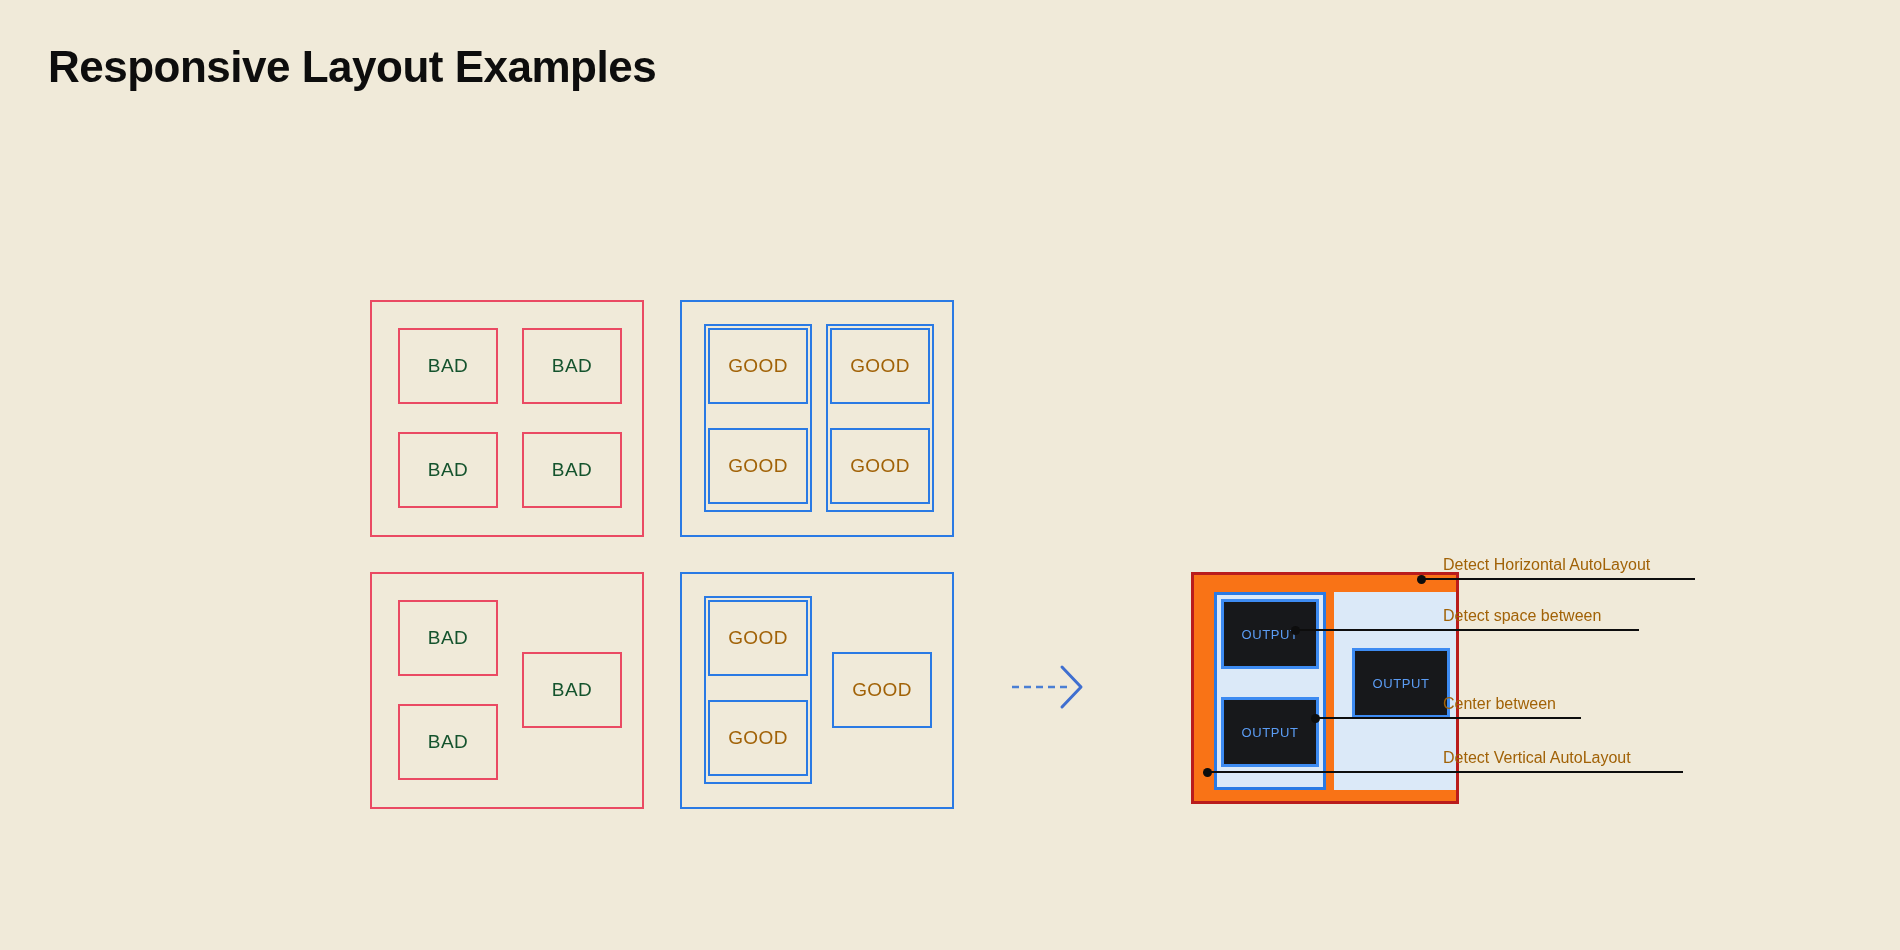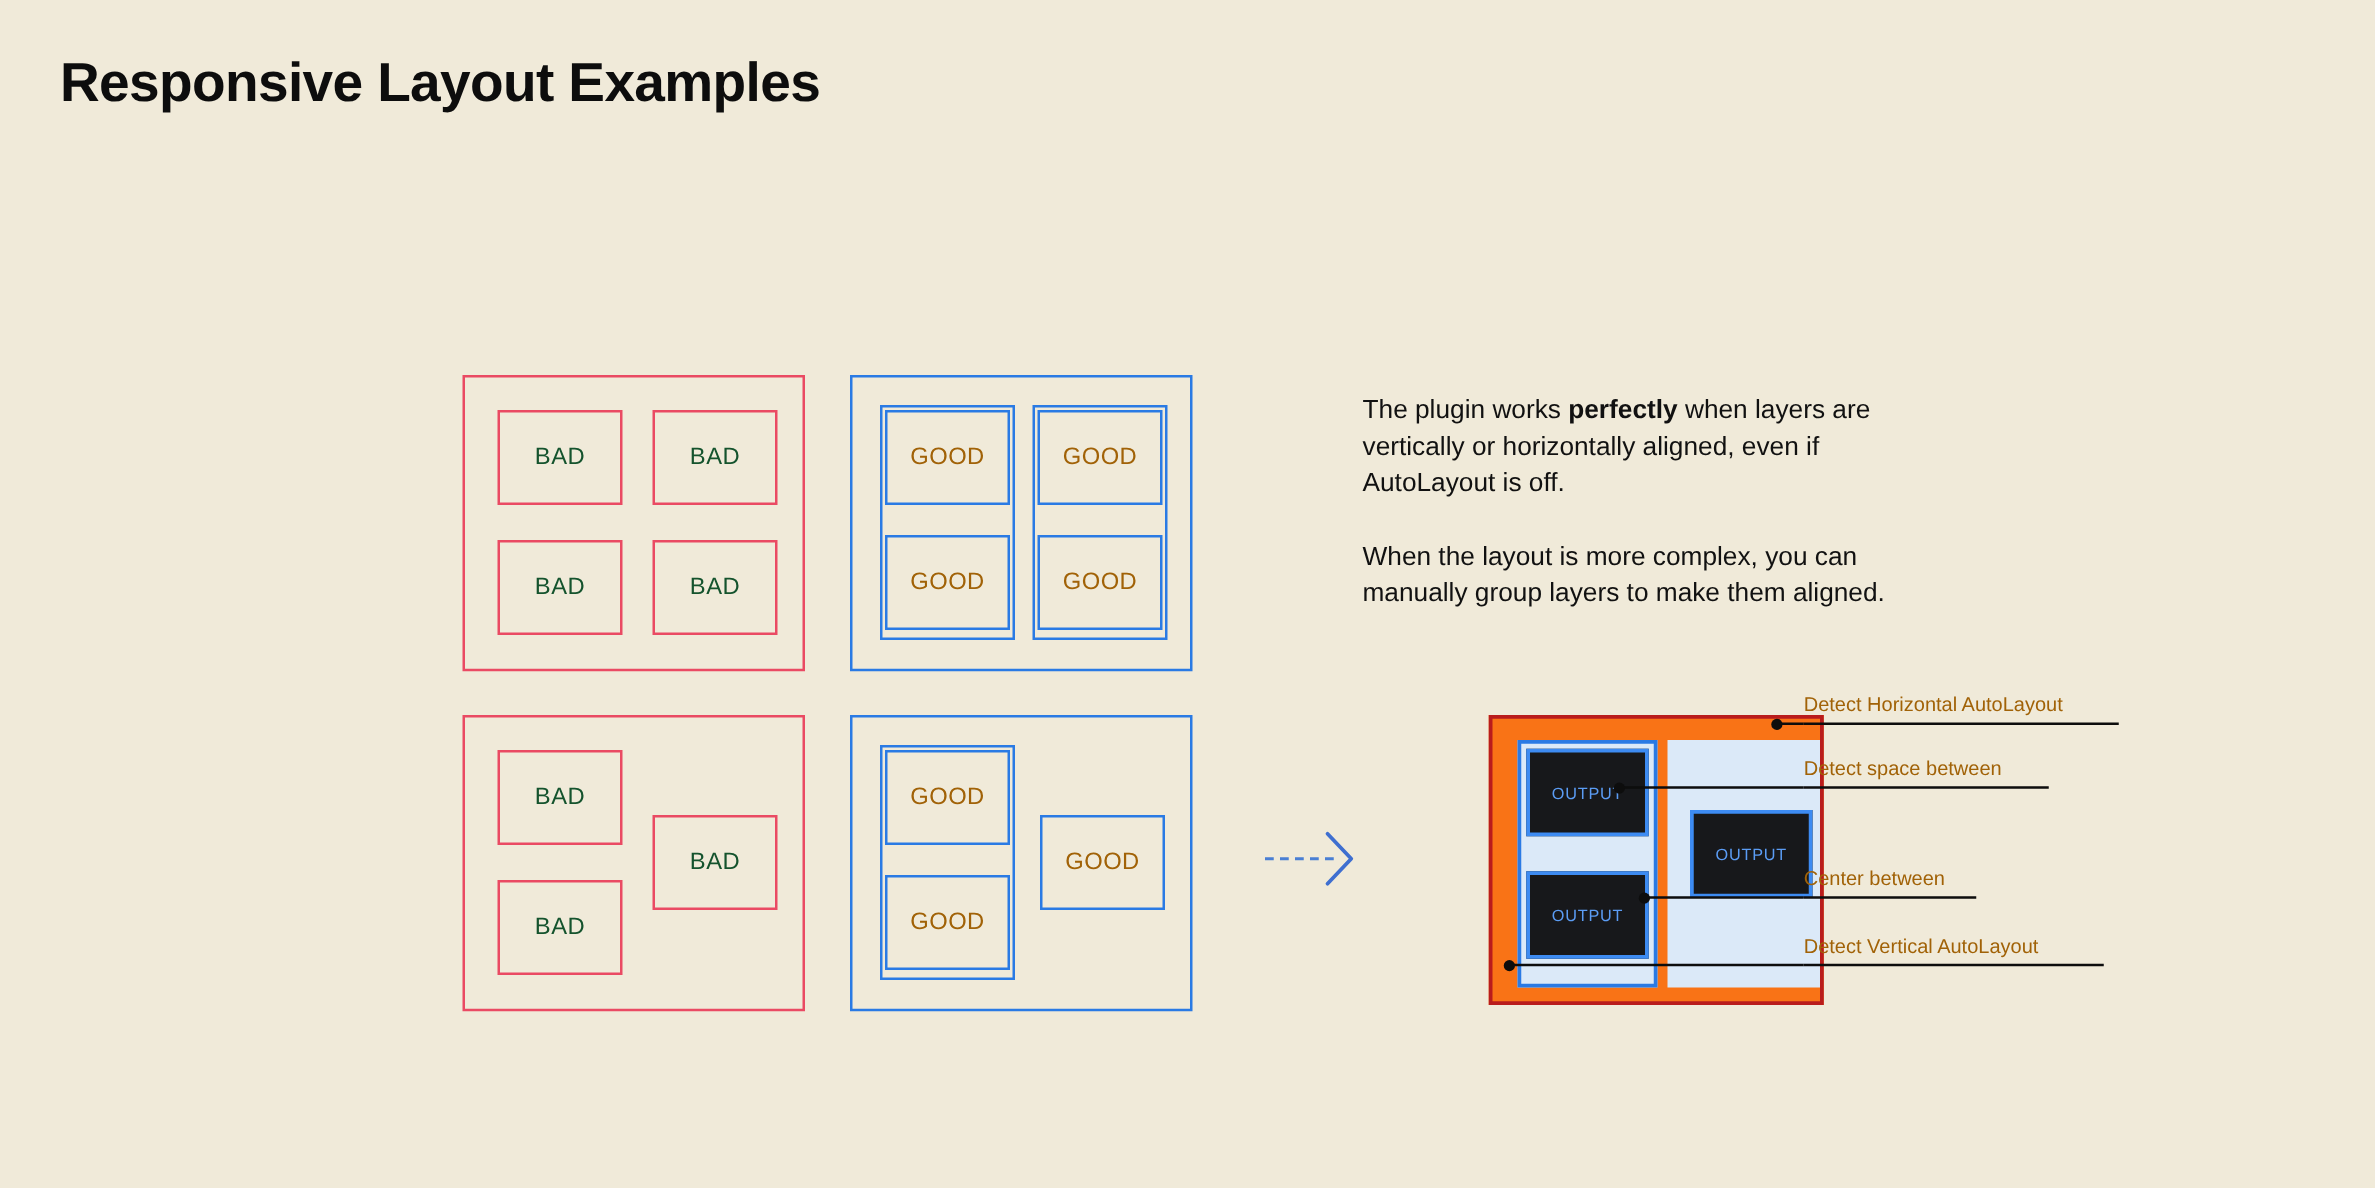--- a/index.html
+++ b/index.html
@@ -13,20 +13,21 @@
     background: #f0ead9;
     font-family: "Liberation Sans", sans-serif;
     overflow: hidden;
     position: relative;
   }
 
   #stage {
     position: relative;
     width: 1724px;
     height: 950px;
+    text-align: right;
   }
 
   
   .page-title {
     position: absolute;
     left: 48px;
     top: 42px;
     font-size: 44px;
     font-weight: bold;
     letter-spacing: -0.5px;
@@ -260,24 +261,20 @@
     <div class="cell good gf-c1">GOOD</div>
     <div class="cell good gf-c2">GOOD</div>
     <div class="cell good gf-c3">GOOD</div>
   </div>
 
   <svg class="transition-arrow" viewBox="0 0 80 46">
     <line x1="0" y1="23" x2="56" y2="23" stroke="#4a7fd4" stroke-width="2.5" stroke-dasharray="7 5"></line>
     <polyline points="50,3 69,23 50,43" fill="none" stroke="#3f6fd0" stroke-width="3" stroke-linecap="round" stroke-linejoin="round"></polyline>
   </svg>
 
-  <div class="copy">
-    <p><span>The plugin works </span><b>perfectly</b><span> when layers are vertically or horizontally aligned, even if AutoLayout is off.</span></p>
-    <p>When the layout is more complex, you can manually group layers to make them aligned.</p>
-  </div>
 
   <div class="mockup">
     <div class="mock-right-col"></div>
     <div class="mock-left-grp"></div>
     <div class="out out-a">OUTPUT</div>
     <div class="out out-b">OUTPUT</div>
     <div class="out out-c">OUTPUT</div>
   </div>
 
   <div class="annotation ann-1">

